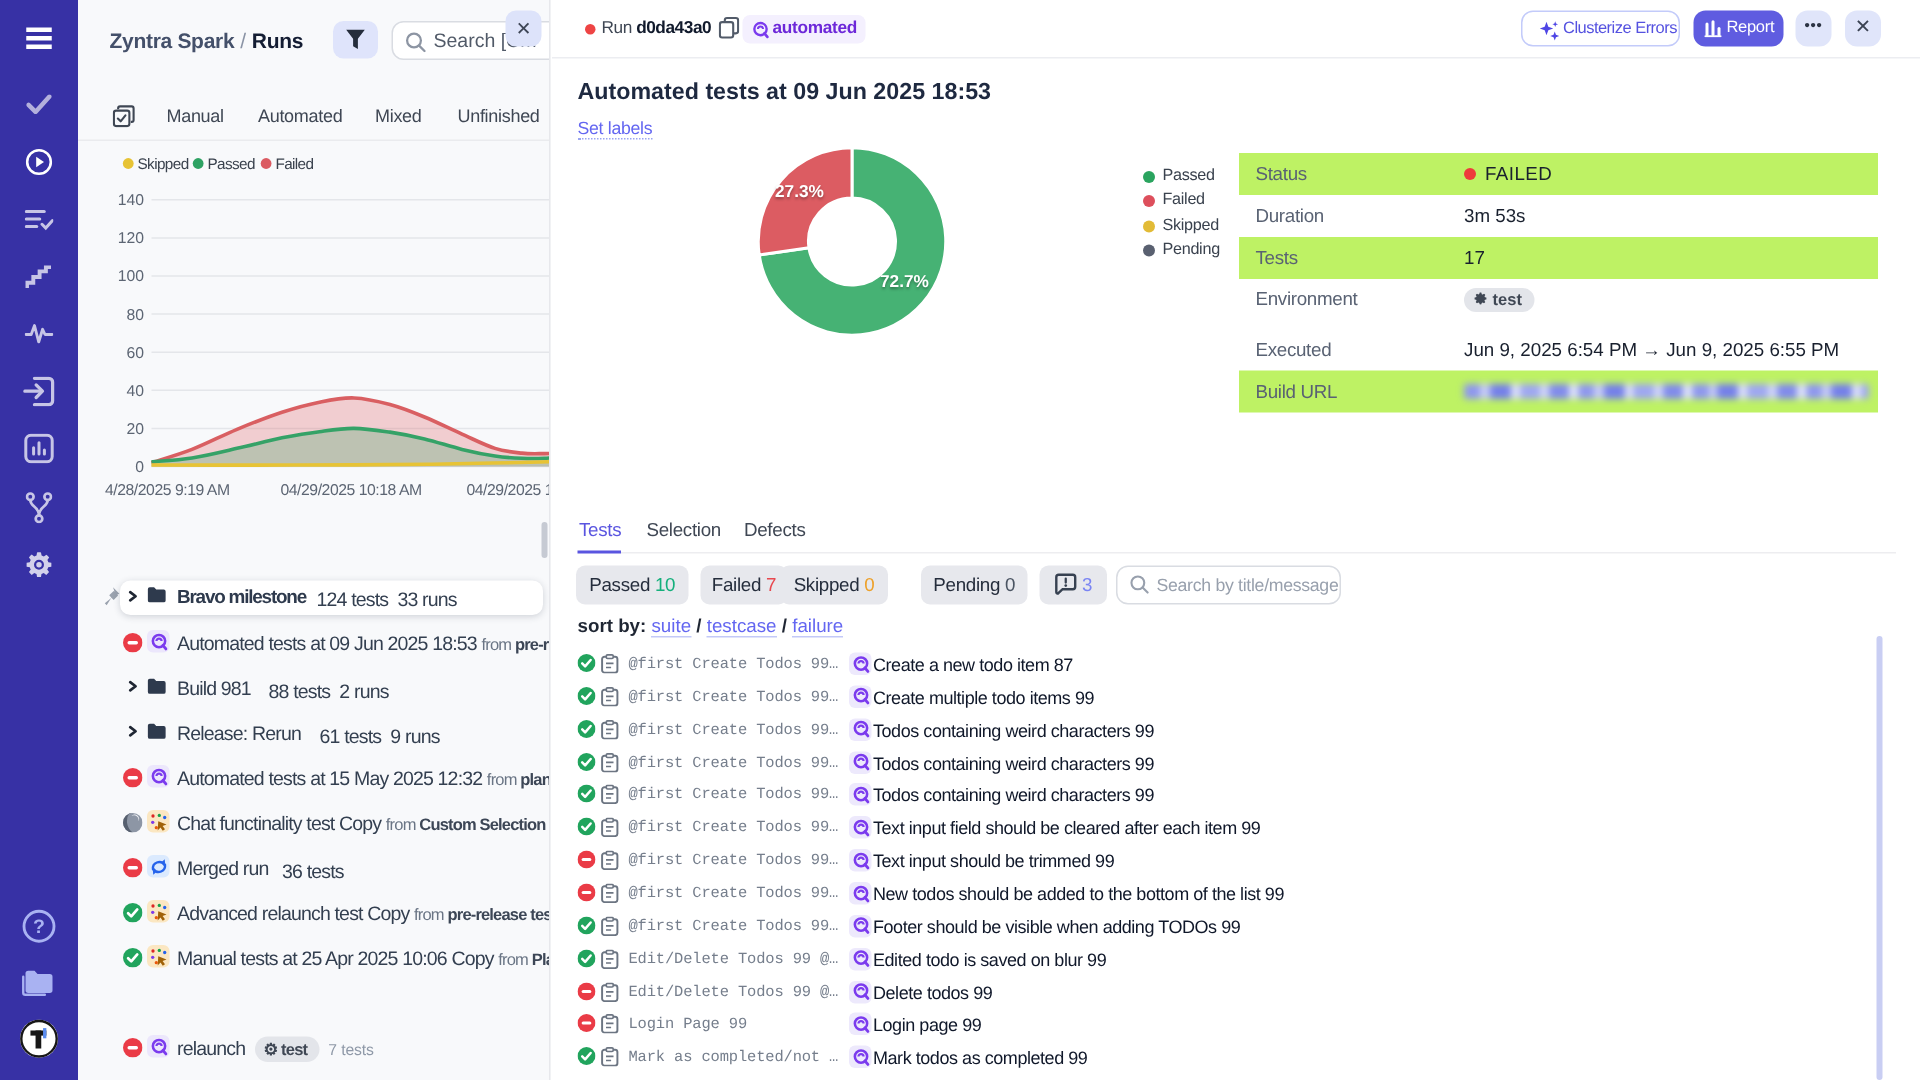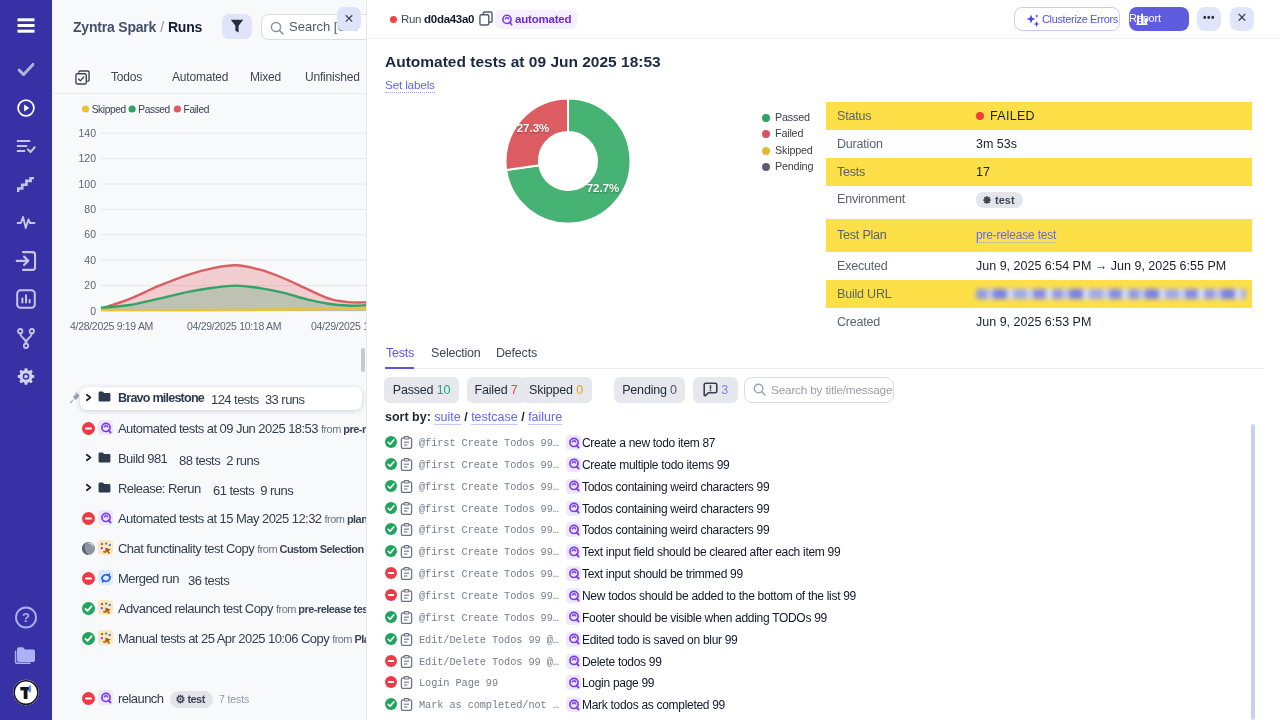--- a/index.html
+++ b/index.html
@@ -29,31 +29,31 @@
 .from b { color:#3c4656; font-size:11px; }
 .envpill { display:inline-block; background:#e3e5ea; border-radius:9px; font-size:11px; color:#3f4754; padding:2px 8px 2px 6px; font-weight:600;}
 
 #topbar { position:absolute; left:0; top:0; width:912px; height:39px; border-bottom:1px solid #ecedf1; background:#fff;}
 .reddot { position:absolute; width:7px; height:7px; border-radius:50%; background:#ee4444; }
 .runlab { position:absolute; left:33px; top:13px; font-size:11.5px; color:#3f4754; letter-spacing:-.3px;}
 .runlab b { color:#111a2c; }
 .autobadge { position:absolute; left:127px; top:9.5px; height:19px; background:#f4f0fe; border-radius:5px; color:#6d28d9; font-size:11.5px; font-weight:600; line-height:19px; padding:0 6px 0 20px; letter-spacing:-.2px;}
 .btn { position:absolute; top:6.5px; height:24px; border-radius:8px; font-size:11.5px; line-height:22px; }
 .cluster { left:646px; width:106px; background:#fff; border:1.4px solid #c3cbfa; color:#5552e0; padding-left:27px; letter-spacing:-.35px; white-space:nowrap; font-size:11px;}
-.report { left:761px; width:60px; background:#5f5ce0; color:#fff; font-weight:500; letter-spacing:-.2px; font-size:11px;}
+.report { left:761px; width:60px; background:#5f5ce0; color:#fff; padding-left:22px; font-weight:500; letter-spacing:-.2px; font-size:11px;}
 .dots3 { left:829px; width:24px; background:#e0e5fa; color:#2c3444; text-align:center; font-weight:bold; letter-spacing:.5px; line-height:21px; font-size:10px;}
 .xbtn2 { left:862px; width:24px; background:#e0e5fa; color:#3a4252; text-align:center; font-size:13px;}
 h1 { position:absolute; left:17px; top:53px; font-size:15.5px; color:#1e2940; letter-spacing:0;}
 .setlabels { position:absolute; left:17px; top:77.5px; font-size:11.8px; color:#6366f1; border-bottom:1px dotted #9aa5f2; padding-bottom:0.5px; letter-spacing:-.2px;}
 .dlegend { position:absolute; left:394px; top:111px; font-size:10.8px; color:#3a424e; letter-spacing:-.2px;}
 .dlegend div { position:relative; height:16.3px; padding-left:13px; }
 .dlegend i { position:absolute; left:0; top:3px; width:8px; height:8px; border-radius:50%; }
 #info { position:absolute; left:458px; top:101.5px; width:426px; }
 .irow { position:relative; width:426px; height:28px; }
-.irow.alt { background:#fde047; }
+.irow.alt { background:#bef264; }
 .irow .lab { position:absolute; left:11px; top:7px; font-size:12.5px; color:#596273; letter-spacing:-.2px;}
 .irow .val { position:absolute; left:150px; top:7px; font-size:12.5px; color:#19202e; font-weight:500;}
 .failed { color:#ee3b3b; font-weight:bold; font-size:13px; letter-spacing:.3px;}
 .failed i { display:inline-block; width:8px; height:8px; background:#ee3b3b; border-radius:50%; margin-right:6px;}
 .tplan { color:#6366f1 !important; border-bottom:1px dotted #9aa5f2; font-weight:500; padding-bottom:0px; font-size:12px !important; letter-spacing:-.2px;}
 .blur { position:absolute; left:150px; top:9px; width:270px; height:10px; border-radius:2px;
   background:repeating-linear-gradient(90deg,#8e96f0 0 11px,#c9cdf8 11px 17px,#747eec 17px 31px,#dfe2fb 31px 37px,#9ea6f3 37px 51px,#d3d7fa 51px 57px,#8089ee 57px 70px,#e3e6fc 70px 76px);
   filter:blur(2.4px); }
 .mtabs { position:absolute; left:0; top:346px; width:900px; height:23px; font-size:12.5px; letter-spacing:-.2px; color:#3f4754; }
 .mtabs span { position:absolute; top:0; } .mtabs .u{position:absolute; top:20.5px; height:2px;}
@@ -160,21 +160,21 @@
         <circle cx="6" cy="6" r="4.6" stroke="#8d95a3" stroke-width="1.5" fill="none"></circle>
         <line x1="9.4" y1="9.4" x2="13" y2="13" stroke="#8d95a3" stroke-width="1.5" stroke-linecap="round"></line>
       </svg>Search [Cm</div>
 <div class="xbtn">✕</div>
 <div class="ptabs">
 <svg style="position:absolute;left:23px;top:8px" width="15" height="15" viewBox="0 0 16 16">
         <path d="M4 3 V2.4 A1.4 1.4 0 0 1 5.4 1 H13.6 A1.4 1.4 0 0 1 15 2.4 v8.2 a1.4 1.4 0 0 1 -1.4 1.4 H13" stroke="#3f4754" stroke-width="1.5" fill="none"></path>
         <rect x="1" y="4" width="11" height="11" rx="1.6" stroke="#3f4754" stroke-width="1.5" fill="none"></rect>
         <path d="M3.8 9.6 l2 2 3.4 -4.2" stroke="#3f4754" stroke-width="1.5" fill="none" stroke-linecap="round" stroke-linejoin="round"></path>
       </svg>
-<span style="left:59px">Todos</span>
+<span style="left:59px">Manual</span>
       <span style="left:120px">Automated</span>
       <span style="left:198px">Mixed</span>
       <span style="left:253px">Unfinished</span>
 </div>
 <svg style="position:absolute;left:0;top:94px" width="315" height="250" viewBox="0 0 315 250">
 
 <g stroke="#e4e6ea" stroke-width="1">
 <line x1="49" y1="39.2" x2="316" y2="39.2"></line>
         <line x1="49" y1="64.6" x2="316" y2="64.6"></line>
         <line x1="49" y1="90" x2="316" y2="90"></line>
@@ -408,35 +408,27 @@
 <div class="irow alt">
         <span class="lab">Tests</span>
         <span class="val">17</span>
       </div>
 <div class="irow" style="height:33px">
         <span class="lab" style="top:6px">Environment</span>
         <span class="val" style="top:6px"><span class="envpill"><svg width="10" height="10" viewBox="0 0 24 24" style="vertical-align:-1px">
               <path fill="#3f4754" d="M12 8.2a3.8 3.8 0 1 0 0 7.6 3.8 3.8 0 0 0 0-7.6zm9.4 5.3c.05-.49.05-2.51 0-3l-2.3-.38a7.3 7.3 0 0 0-.72-1.74l1.36-1.9a9.9 9.9 0 0 0-2.12-2.12l-1.9 1.36a7.3 7.3 0 0 0-1.74-.72L13.5 2.6c-.49-.05-2.51-.05-3 0l-.38 2.3a7.3 7.3 0 0 0-1.74.72l-1.9-1.36A9.9 9.9 0 0 0 4.36 6.4l1.36 1.9a7.3 7.3 0 0 0-.72 1.74l-2.4.46c-.05.49-.05 2.51 0 3l2.4.46c.17.62.41 1.2.72 1.74l-1.36 1.9a9.9 9.9 0 0 0 2.12 2.12l1.9-1.36c.54.31 1.12.55 1.74.72l.38 2.3c.49.05 2.51.05 3 0l.38-2.3a7.3 7.3 0 0 0 1.74-.72l1.9 1.36a9.9 9.9 0 0 0 2.12-2.12l-1.36-1.9c.31-.54.55-1.12.72-1.74l2.34-.4z"></path>
             </svg> test</span></span>
       </div>
-<div class="irow alt" style="height:33px">
-        <span class="lab" style="top:9px">Test Plan</span>
-        <span class="val tplan" style="top:9px">pre-release test</span>
-      </div>
 <div class="irow">
         <span class="lab">Executed</span>
         <span class="val">Jun 9, 2025 6:54 PM → Jun 9, 2025 6:55 PM</span>
       </div>
 <div class="irow alt">
         <span class="lab">Build URL</span>
         <span class="blur"></span>
-      </div>
-<div class="irow">
-        <span class="lab">Created</span>
-        <span class="val">Jun 9, 2025 6:53 PM</span>
       </div>
 </div>
 <div class="mtabs">
       <span class="act" style="left:18px">Tests</span>
       <span style="left:63px">Selection</span>
       <span style="left:128px">Defects</span>
       <i class="u" style="left:17px;width:29px;background:#5a55e0"></i>
       <i class="u" style="left:46px;width:850px;height:1px;top:21.5px;background:#ededf0"></i>
     </div>
 <div class="pills">

